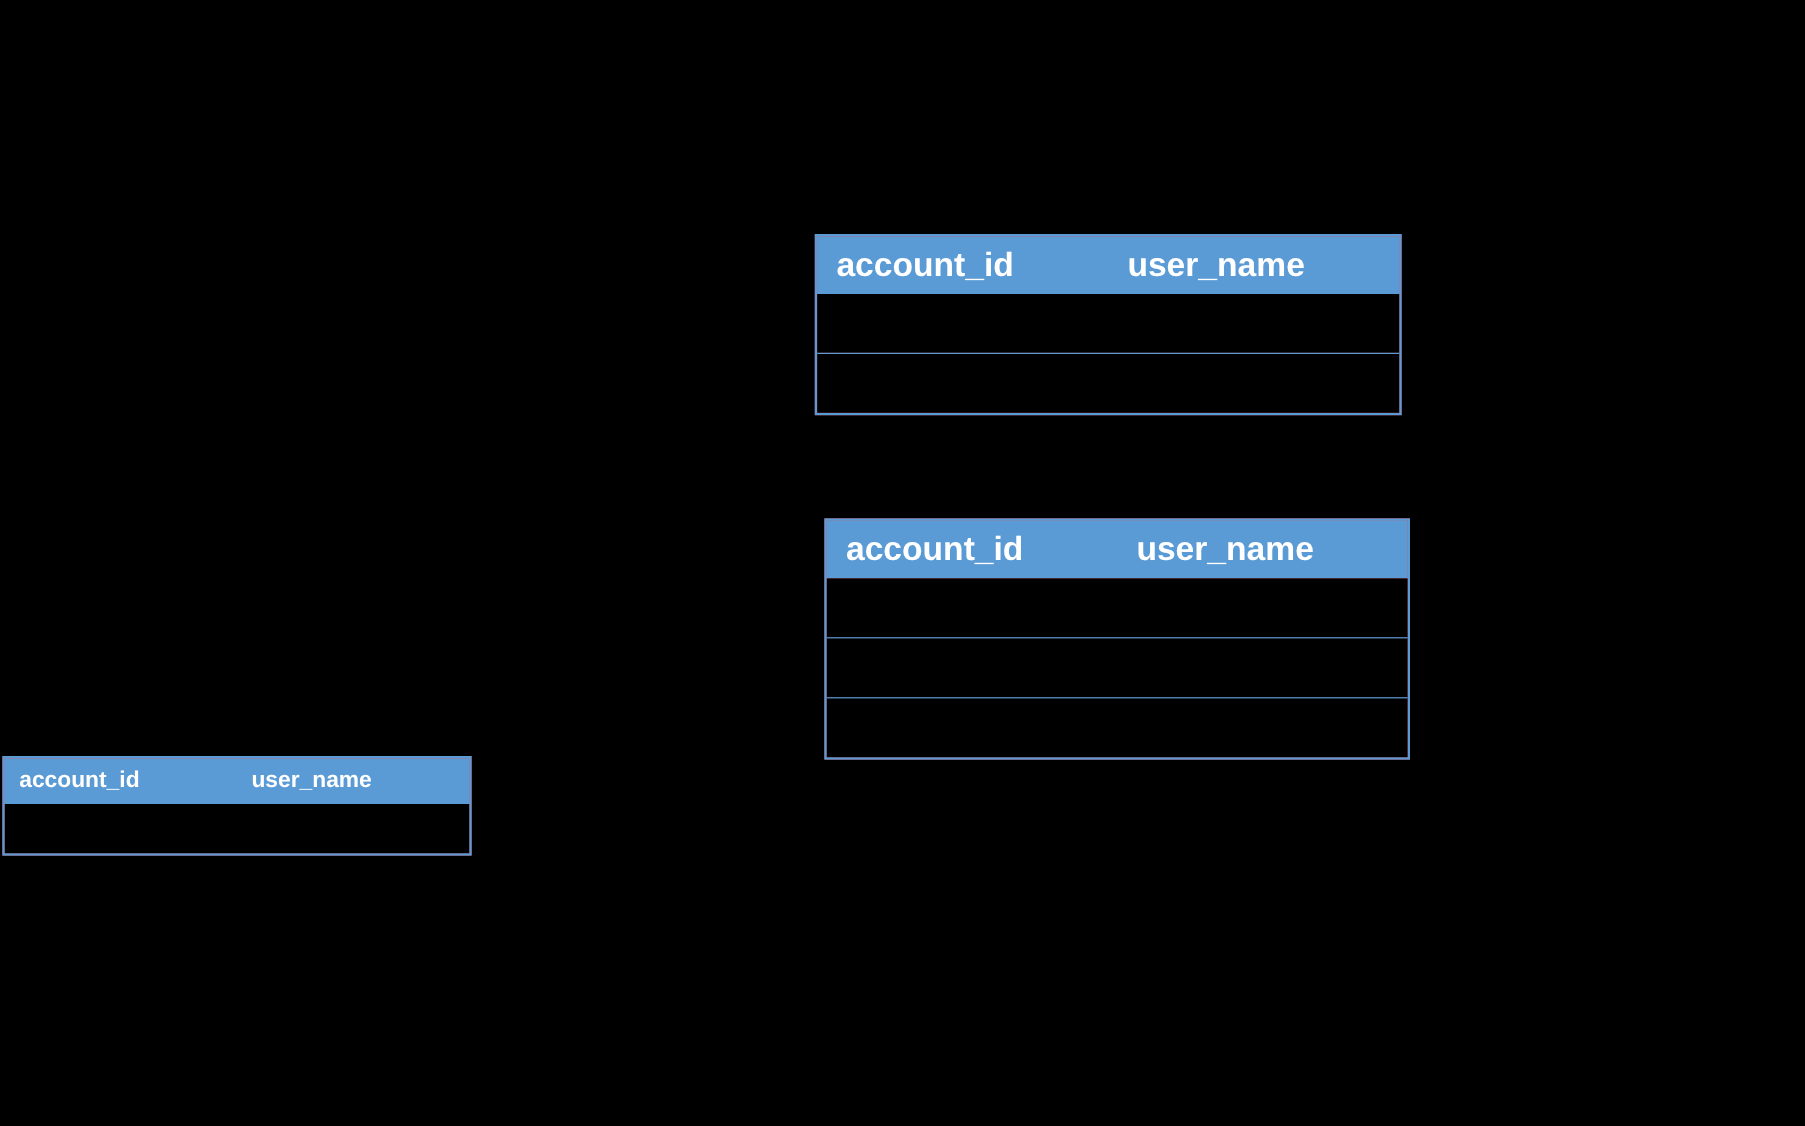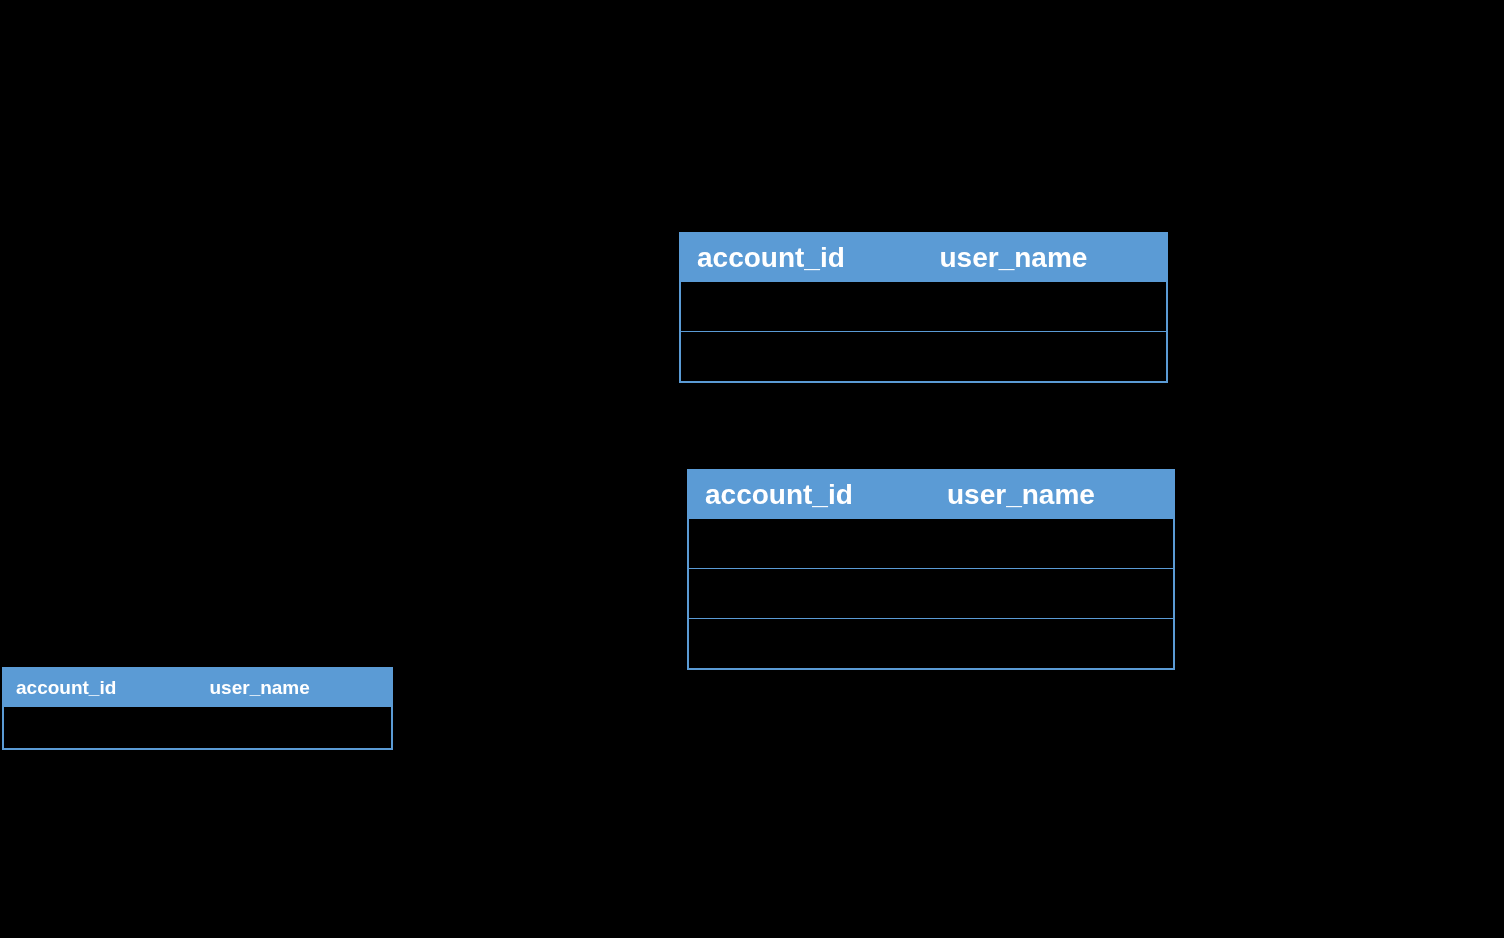--- a/index.html
+++ b/index.html
@@ -19,21 +19,20 @@
     inset: 0;
     background: #000000;
   }
   .tbl {
     position: absolute;
     box-sizing: border-box;
     border: 2px solid #5B9BD5;
     display: flex;
     flex-direction: column;
     background: #ef4444;
-    margin-top: 37px;
   }
   .thead {
     flex: none;
     display: flex;
     background: #5B9BD5;
     color: #FFFFFF;
     font-weight: 700;
   }
   .th {
     width: 50%;

